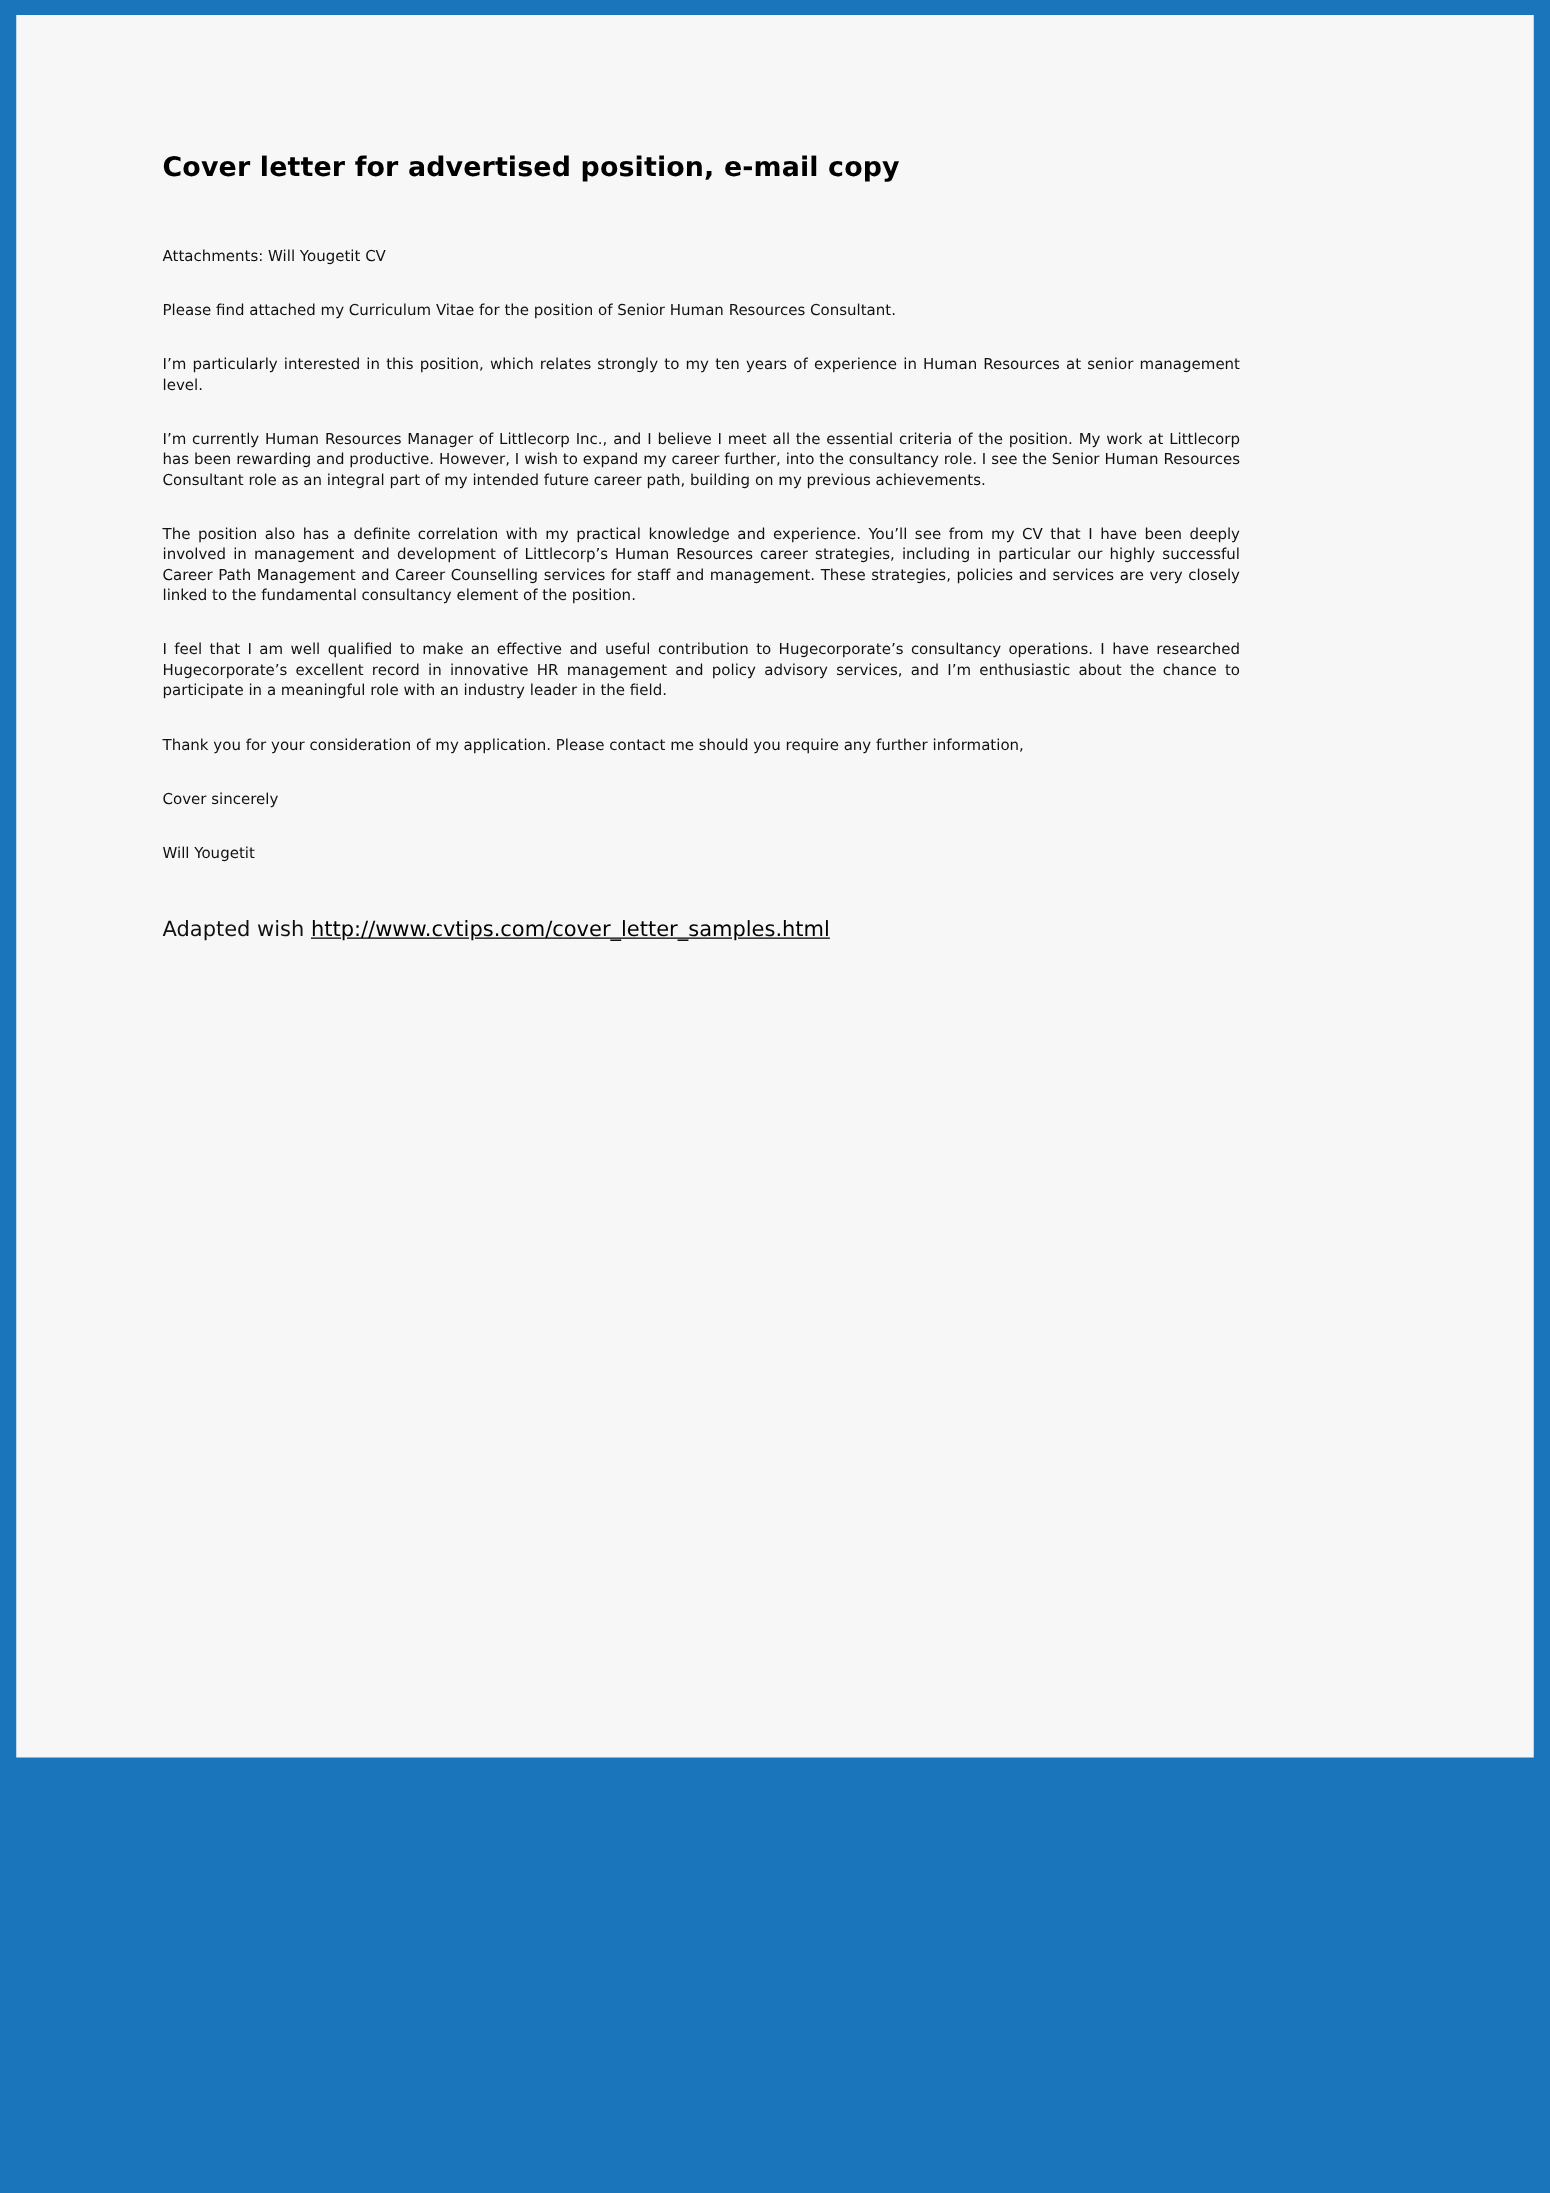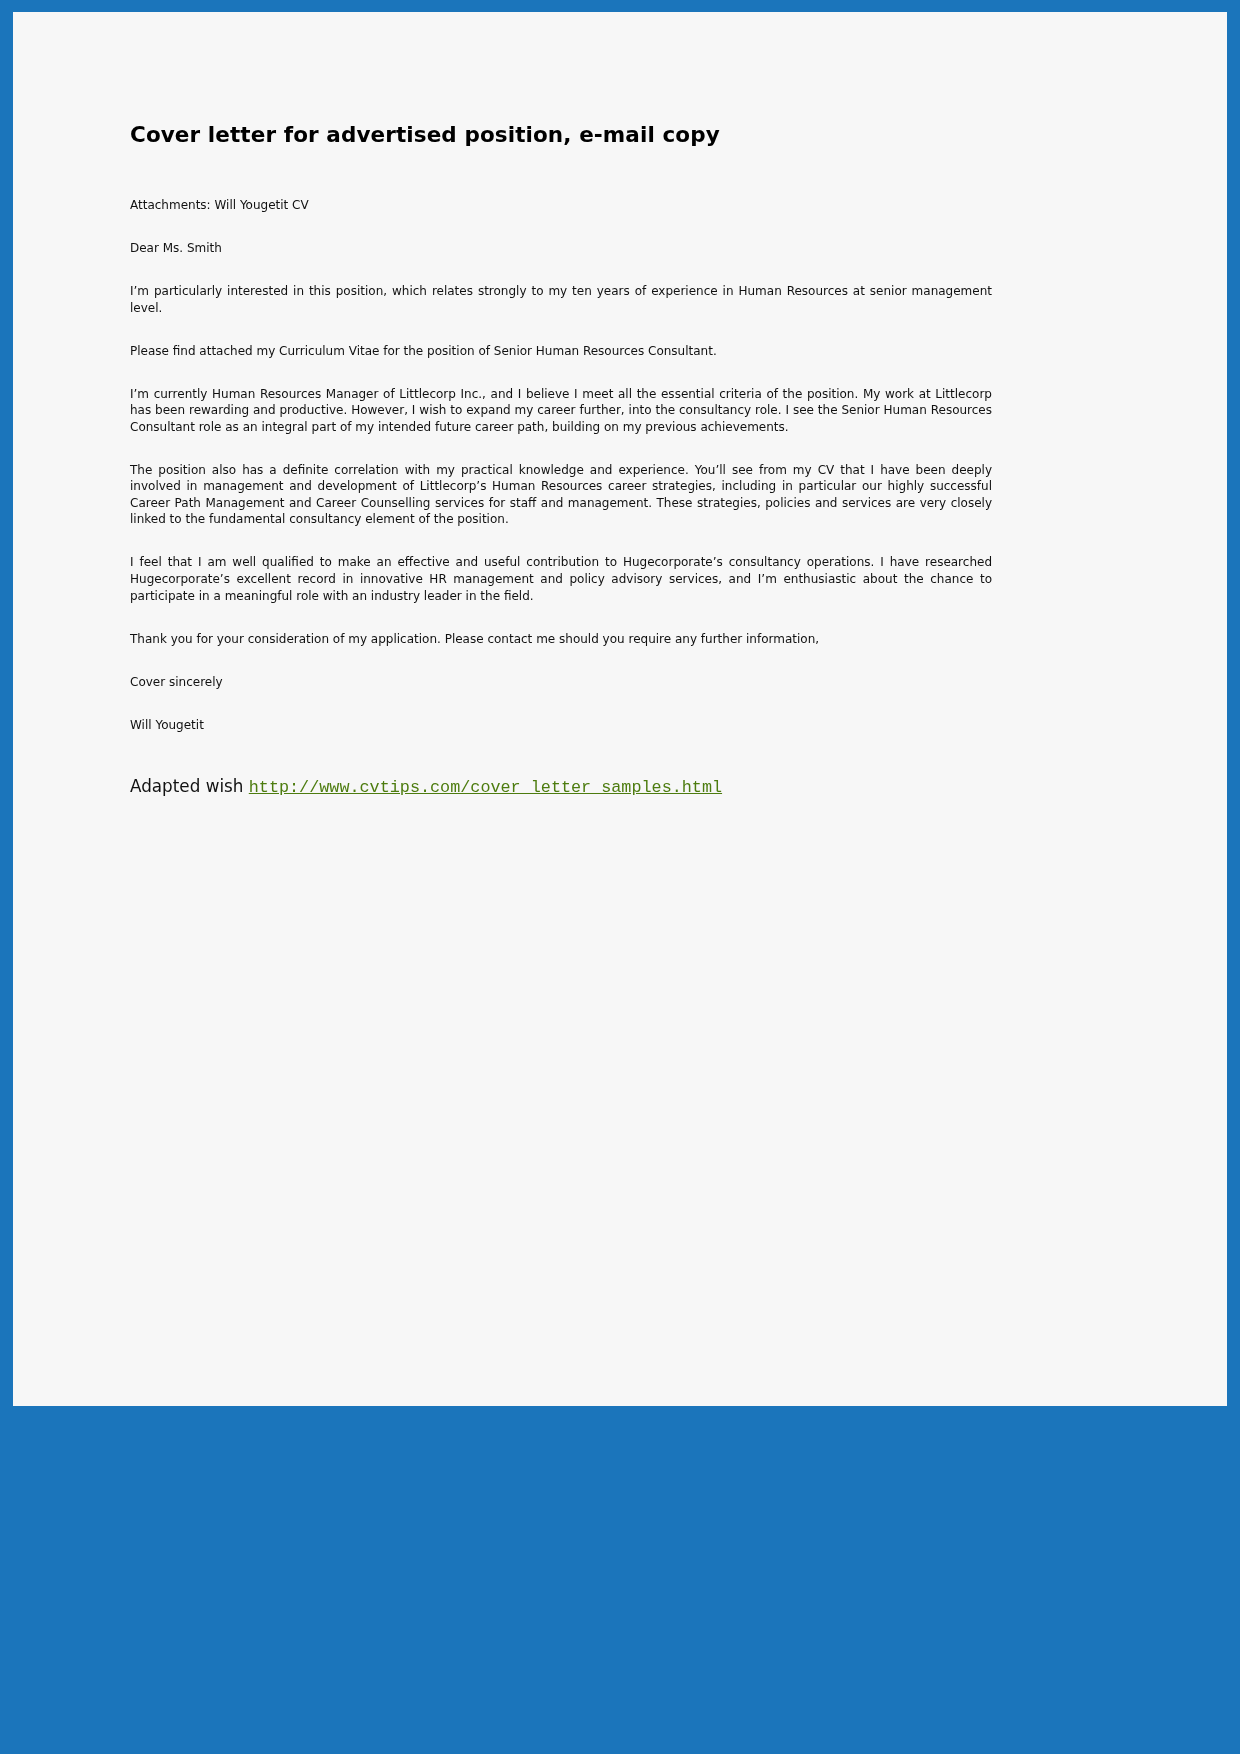--- a/index.html
+++ b/index.html
@@ -59,42 +59,40 @@
   }
   .source-line {
     font-family: "DejaVu Sans", sans-serif;
     font-size: 16.8px;
     line-height: 1.38;
     color: #111111;
     margin: 42px 0 0 0;
     text-align: left;
   }
   .source-link {
-    color: #4d7c0f;
+    color: #000000;
     text-decoration: underline;
-    font-family: Liberation Mono, monospace;
   }
 </style>
 </head>
 <body>
 
 <div class="page-frame">
   <div class="page-sheet">
 
     <div class="letter-body">
 
       <h1 class="doc-heading">Cover letter for advertised position, e-mail copy</h1>
 
       <p class="para left">Attachments: Will Yougetit CV</p>
 
-      <p class="para left">Dear Ms. Smith</p>
+
+      <p class="para">Please find attached my Curriculum Vitae for the position of Senior Human Resources Consultant.</p>
 
       <p class="para">I’m particularly interested in this position, which relates strongly to my ten years of experience in Human Resources at senior management level.</p>
-
-      <p class="para">Please find attached my Curriculum Vitae for the position of Senior Human Resources Consultant.</p>
 
       <p class="para">I’m currently Human Resources Manager of Littlecorp Inc., and I believe I meet all the essential criteria of the position. My work at Littlecorp has been rewarding and productive. However, I wish to expand my career further, into the consultancy role. I see the Senior Human Resources Consultant role as an integral part of my intended future career path, building on my previous achievements.</p>
 
       <p class="para">The position also has a definite correlation with my practical knowledge and experience. You’ll see from my CV that I have been deeply involved in management and development of Littlecorp’s Human Resources career strategies, including in particular our highly successful Career Path Management and Career Counselling services for staff and management. These strategies, policies and services are very closely linked to the fundamental consultancy element of the position.</p>
 
       <p class="para">I feel that I am well qualified to make an effective and useful contribution to Hugecorporate’s consultancy operations. I have researched Hugecorporate’s excellent record in innovative HR management and policy advisory services, and I’m enthusiastic about the chance to participate in a meaningful role with an industry leader in the field.</p>
 
       <p class="para">Thank you for your consideration of my application. Please contact me should you require any further information,</p>
 
       <p class="para left">Cover sincerely</p>

